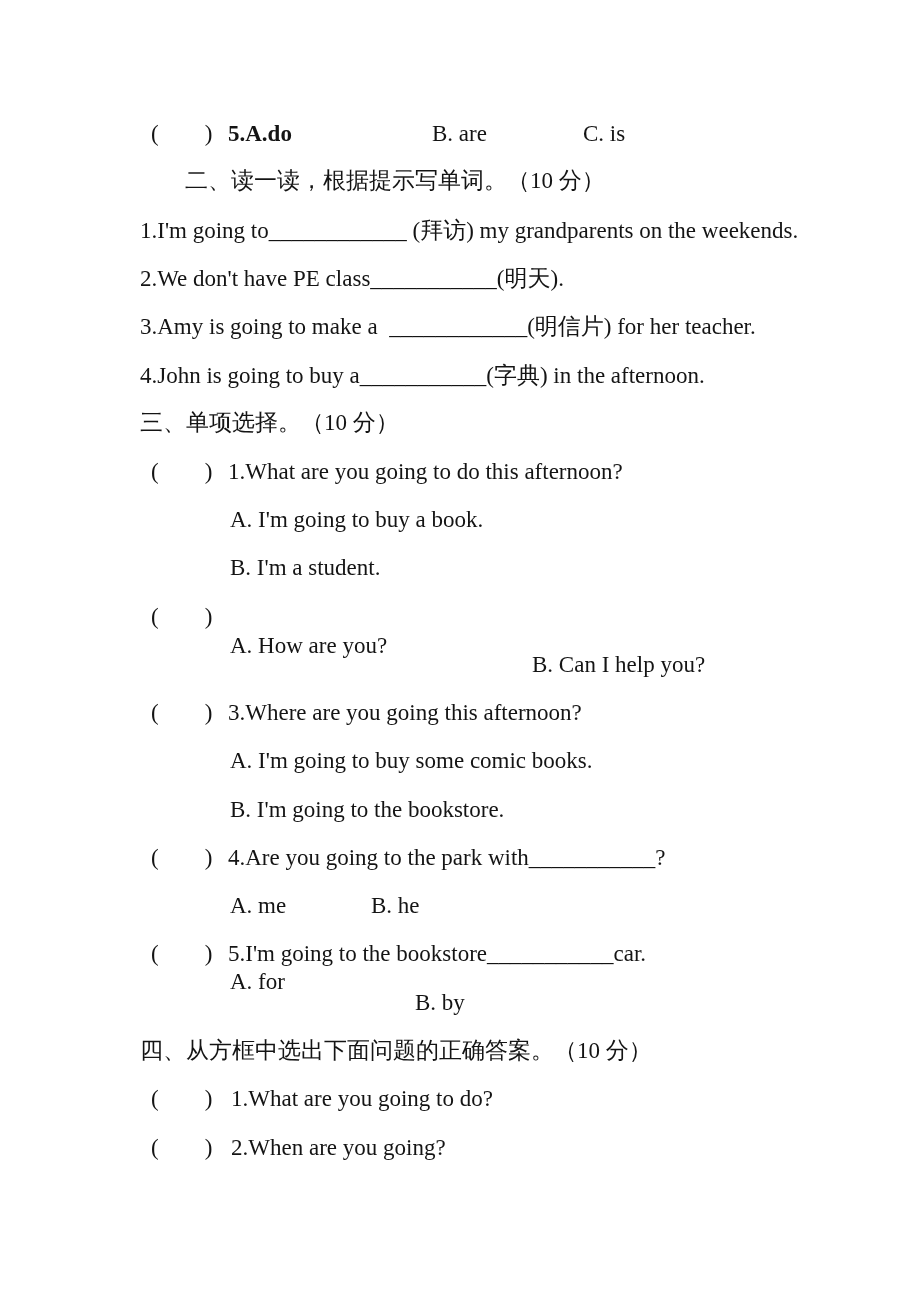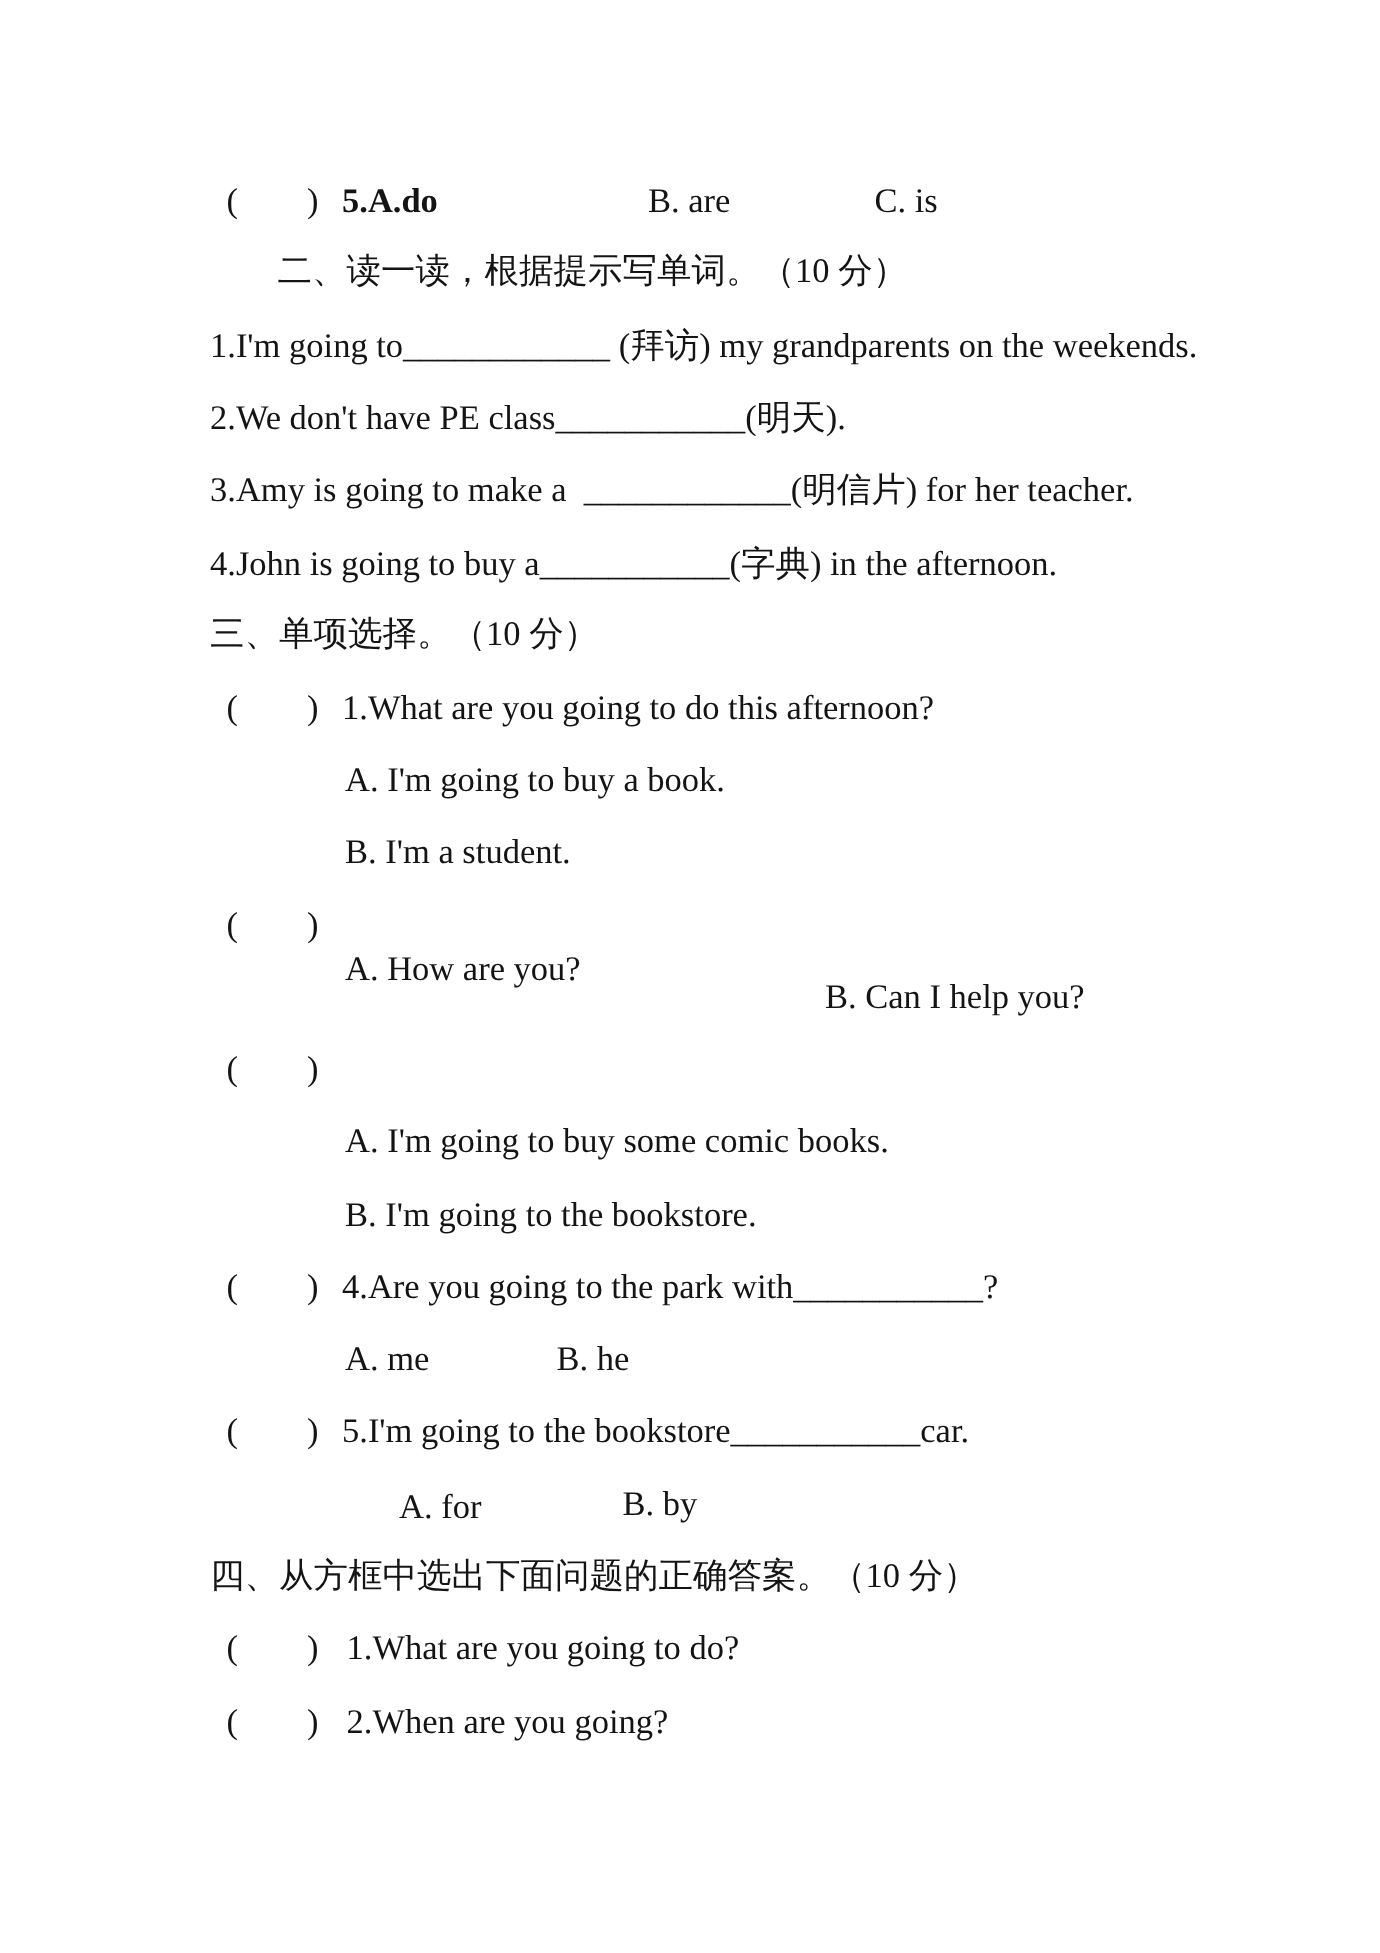--- a/index.html
+++ b/index.html
@@ -29,35 +29,35 @@
   .e10 { left: 140px; top: 409px; }
 
   .e11 { left: 151px; top: 458px; }
   .e12 { left: 228px; top: 458px; }
   .e13 { left: 230px; top: 506px; }
   .e14 { left: 230px; top: 554px; }
 
   .e15 { left: 151px; top: 603px; }
   .e16 { left: 228px; top: 603px; }
   .e17 { left: 230px; top: 632px; text-align: center; }
-  .e18 { left: 532px; top: 651px; margin-left: 18px; }
+  .e18 { left: 532px; top: 651px; }
 
   .e19 { left: 151px; top: 699px; }
   .e20 { left: 228px; top: 699px; }
   .e21 { left: 230px; top: 747px; }
   .e22 { left: 230px; top: 796px; }
 
   .e23 { left: 151px; top: 844px; }
   .e24 { left: 228px; top: 844px; }
   .e25 { left: 230px; top: 892px; }
   .e26 { left: 371px; top: 892px; }
 
   .e27 { left: 151px; top: 940px; }
   .e28 { left: 228px; top: 940px; }
-  .e29 { left: 230px; top: 991px; margin-left: 36px; }
+  .e29 { left: 230px; top: 968px; }
   .e30 { left: 415px; top: 989px; }
 
   .e31 { left: 140px; top: 1037px; }
   .e32 { left: 151px; top: 1085px; }
   .e33 { left: 231px; top: 1085px; }
   .e34 { left: 151px; top: 1134px; }
   .e35 { left: 231px; top: 1134px; }
 </style>
 </head>
 <body>
@@ -80,20 +80,21 @@
   <div class="t e11">(        )</div>
   <div class="t e12">1.What are you going to do this afternoon?</div>
   <div class="t e13">A. I'm going to buy a book.</div>
   <div class="t e14">B. I'm a student.</div>
 
   <div class="t e15">(        )</div>
   <div class="t e17">A. How are you?</div>
   <div class="t e18">B. Can I help you?</div>
 
   <div class="t e19">(        )</div>
+  <div class="t e20">3.Where are you going this afternoon?</div>
   <div class="t e21">A. I'm going to buy some comic books.</div>
   <div class="t e22">B. I'm going to the bookstore.</div>
 
   <div class="t e23">(        )</div>
   <div class="t e24">4.Are you going to the park with___________?</div>
   <div class="t e25">A. me</div>
   <div class="t e26">B. he</div>
 
   <div class="t e27">(        )</div>
   <div class="t e28">5.I'm going to the bookstore___________car.</div>

